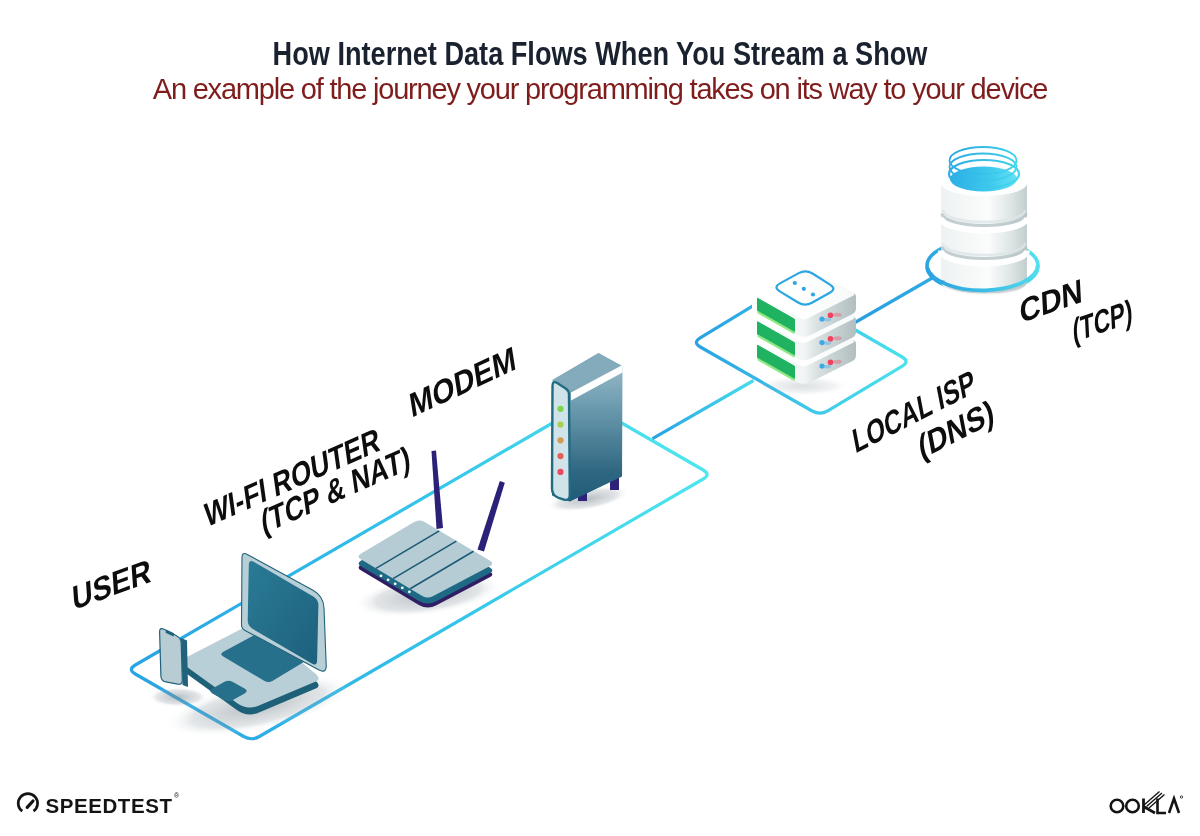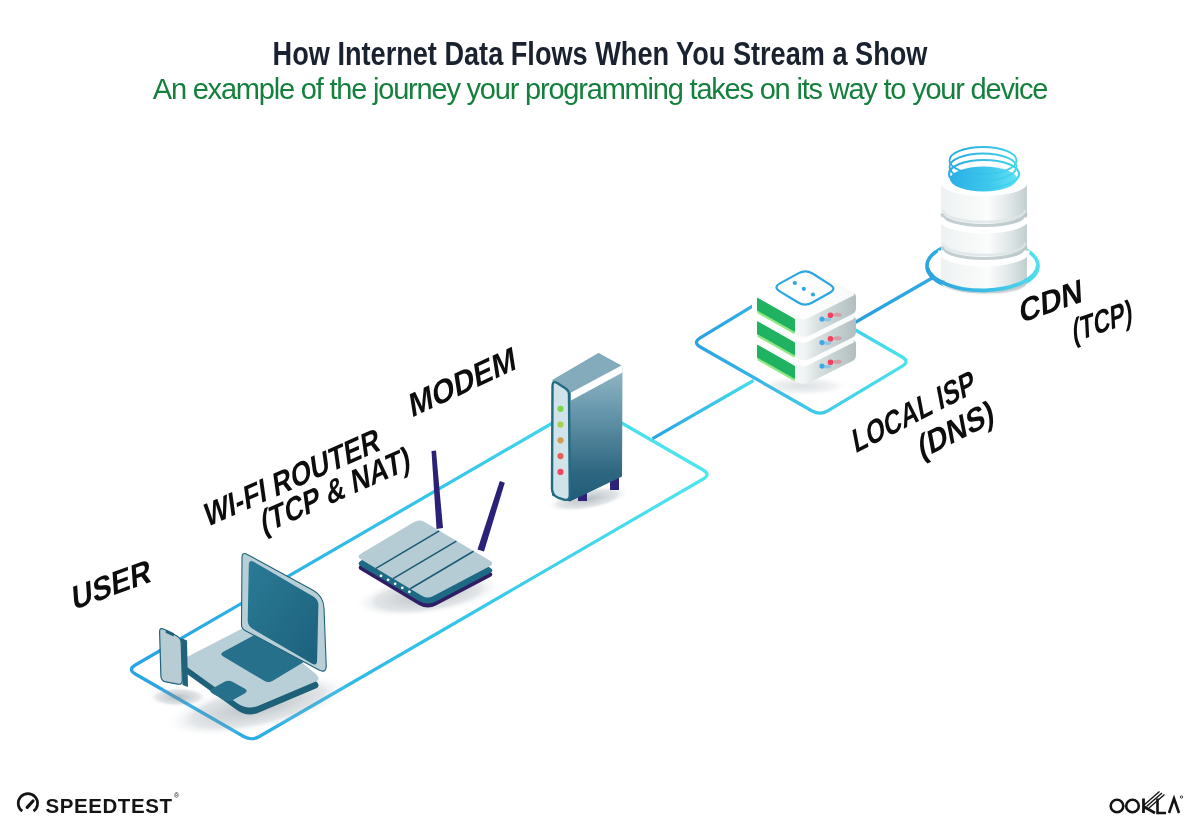--- a/index.html
+++ b/index.html
@@ -1,15 +1,15 @@
 <!DOCTYPE html>
 <html><head><meta charset="utf-8"><style>
 html,body{margin:0;padding:0;background:#ffffff;width:1200px;height:836px;overflow:hidden}
 .title{position:absolute;top:37px;left:0;width:1200px;text-align:center;font-family:"Liberation Sans",sans-serif;font-weight:bold;font-size:33.5px;color:#1a2230;line-height:1;transform:scaleX(0.81)}
-.sub{position:absolute;top:74.5px;left:0;width:1200px;text-align:center;font-family:"Liberation Sans",sans-serif;font-size:29px;color:#15803d;letter-spacing:-1.2px;line-height:1}
+.sub{position:absolute;top:74.5px;left:0;width:1200px;text-align:center;font-family:"Liberation Sans",sans-serif;font-size:29px;color:#7f1d1d;letter-spacing:-1.2px;line-height:1}
 </style></head>
 <body>
 <div class="title">How Internet Data Flows When You Stream a Show</div>
 <div class="sub">An example of the journey your programming takes on its way to your device</div>
 <svg width="1200" height="836" viewBox="0 0 1200 836" style="position:absolute;left:0;top:0">
 <defs>
 <linearGradient id="trk" x1="127" y1="600" x2="711" y2="470" gradientUnits="userSpaceOnUse">
   <stop offset="0" stop-color="#29a4e4"></stop>
         <stop offset="0.55" stop-color="#35c6ea"></stop>
         <stop offset="1" stop-color="#4fe6ee"></stop>

